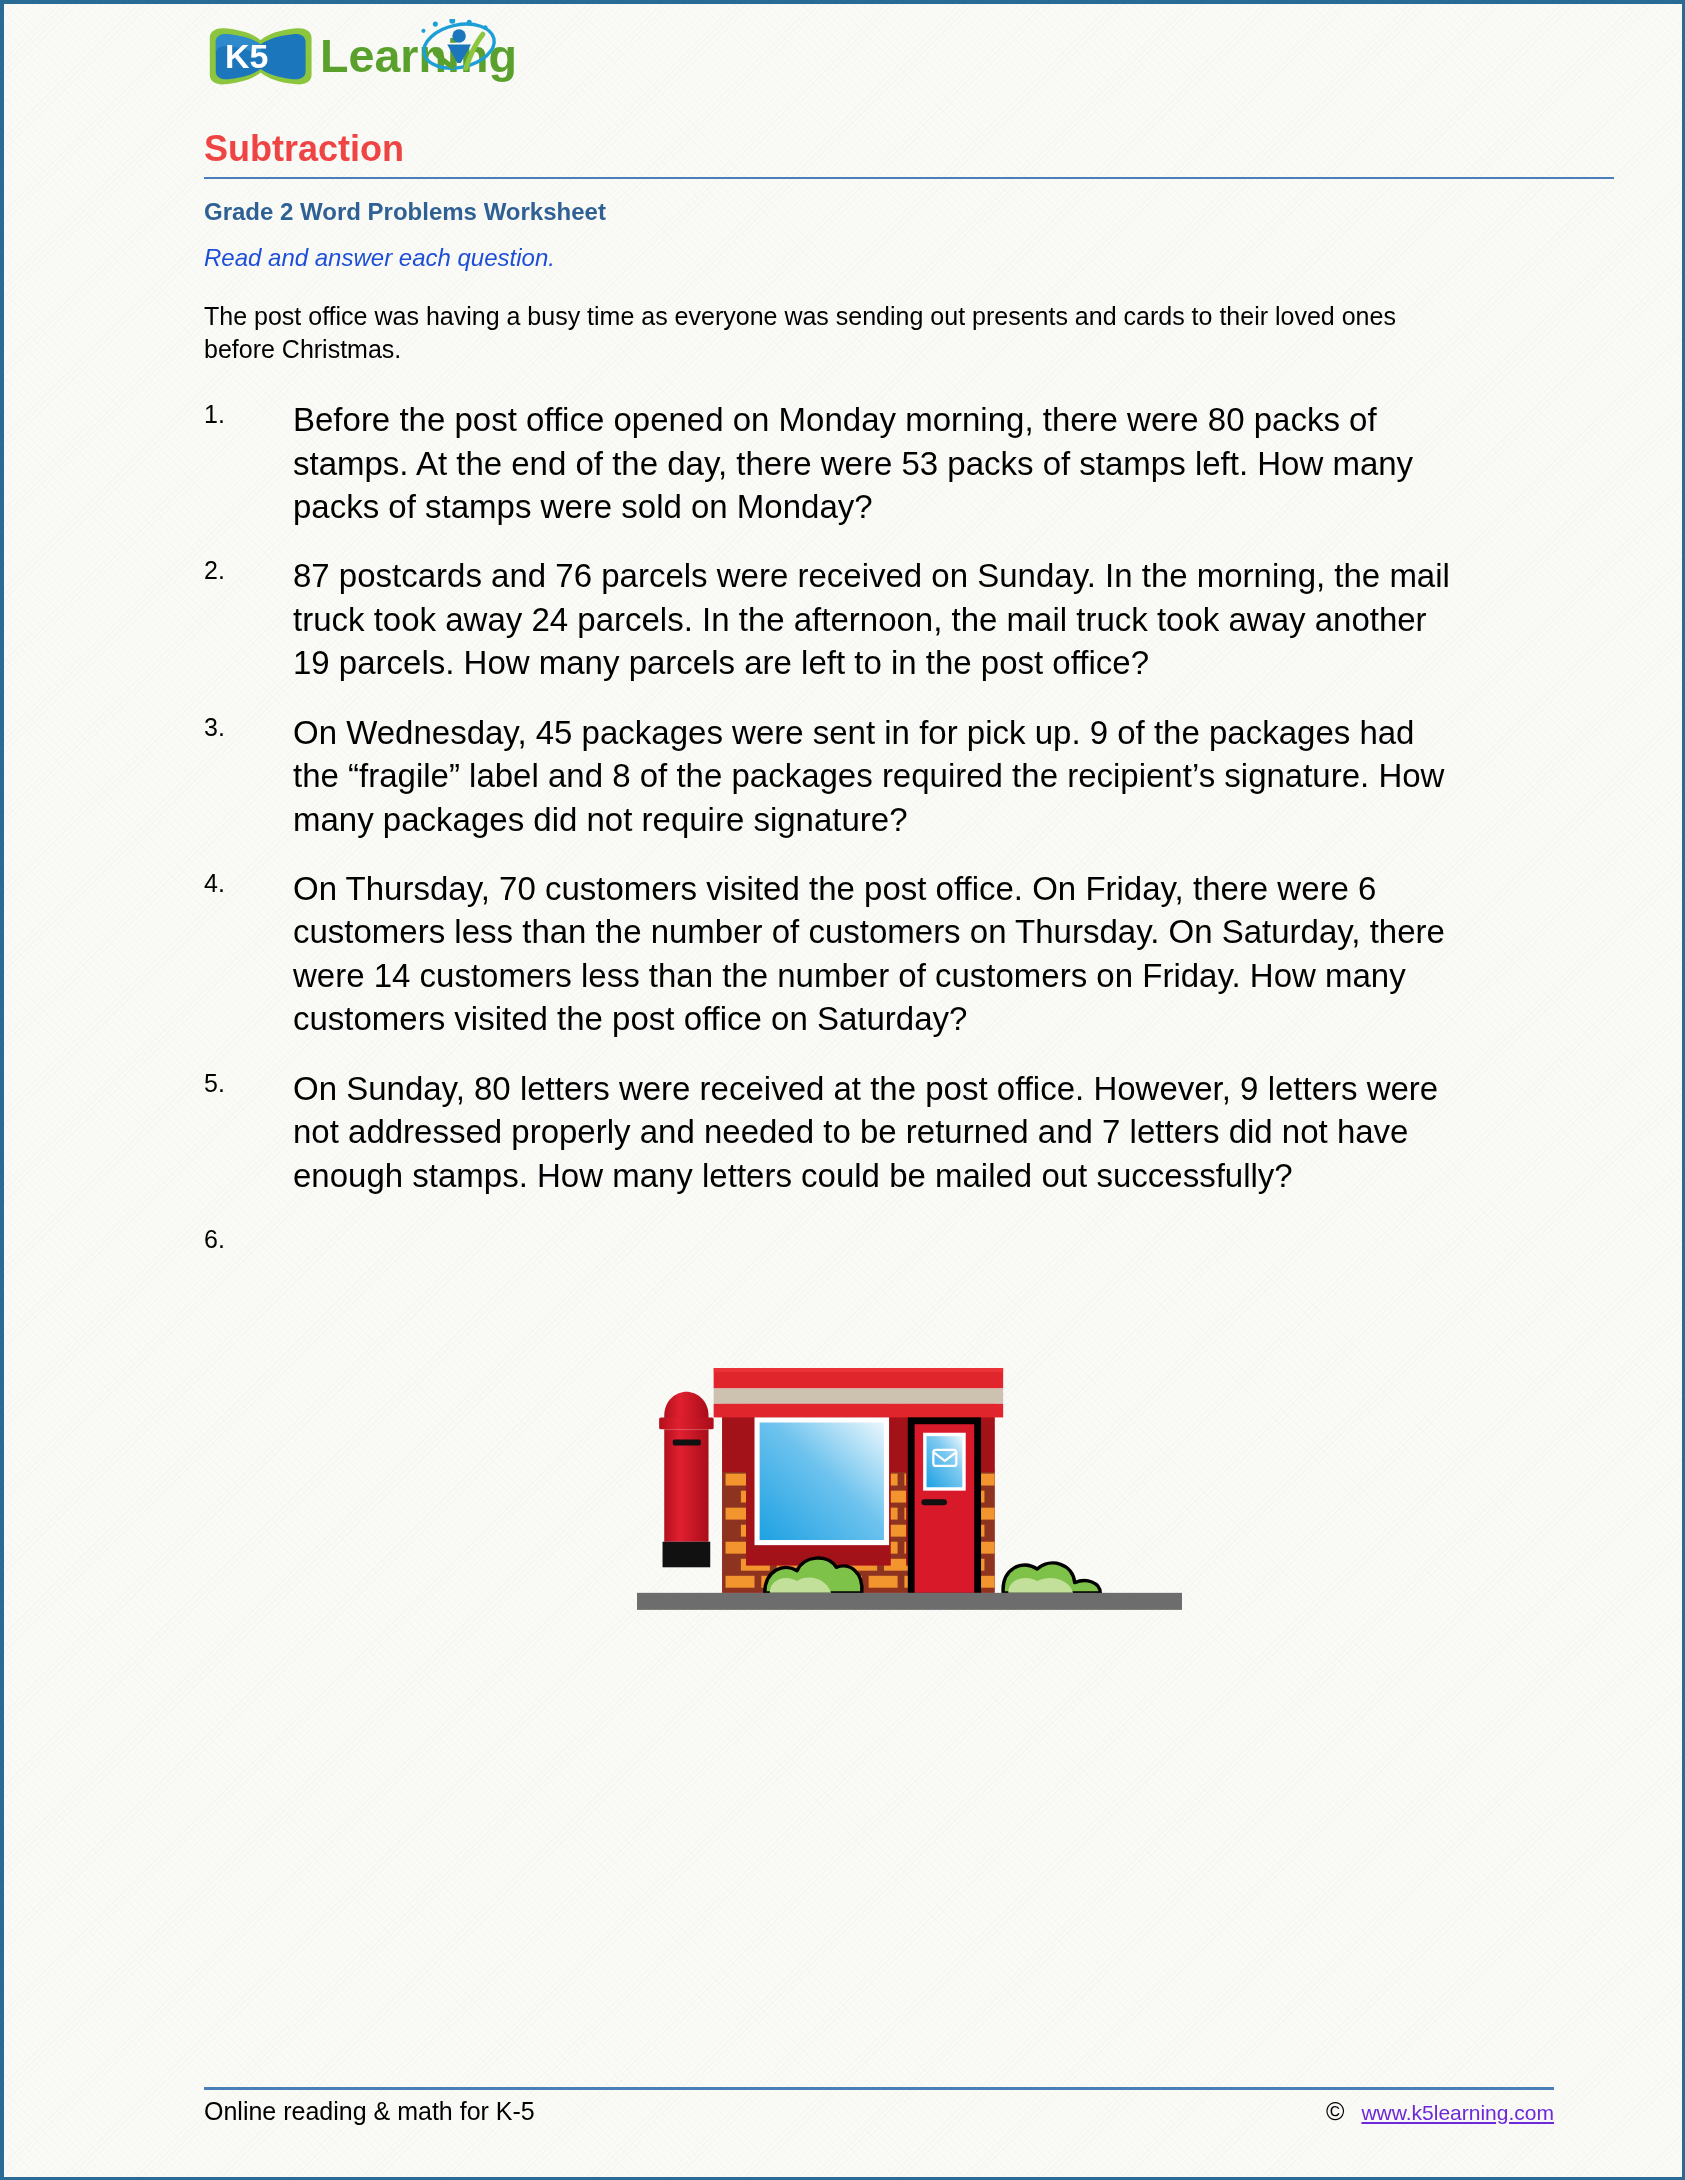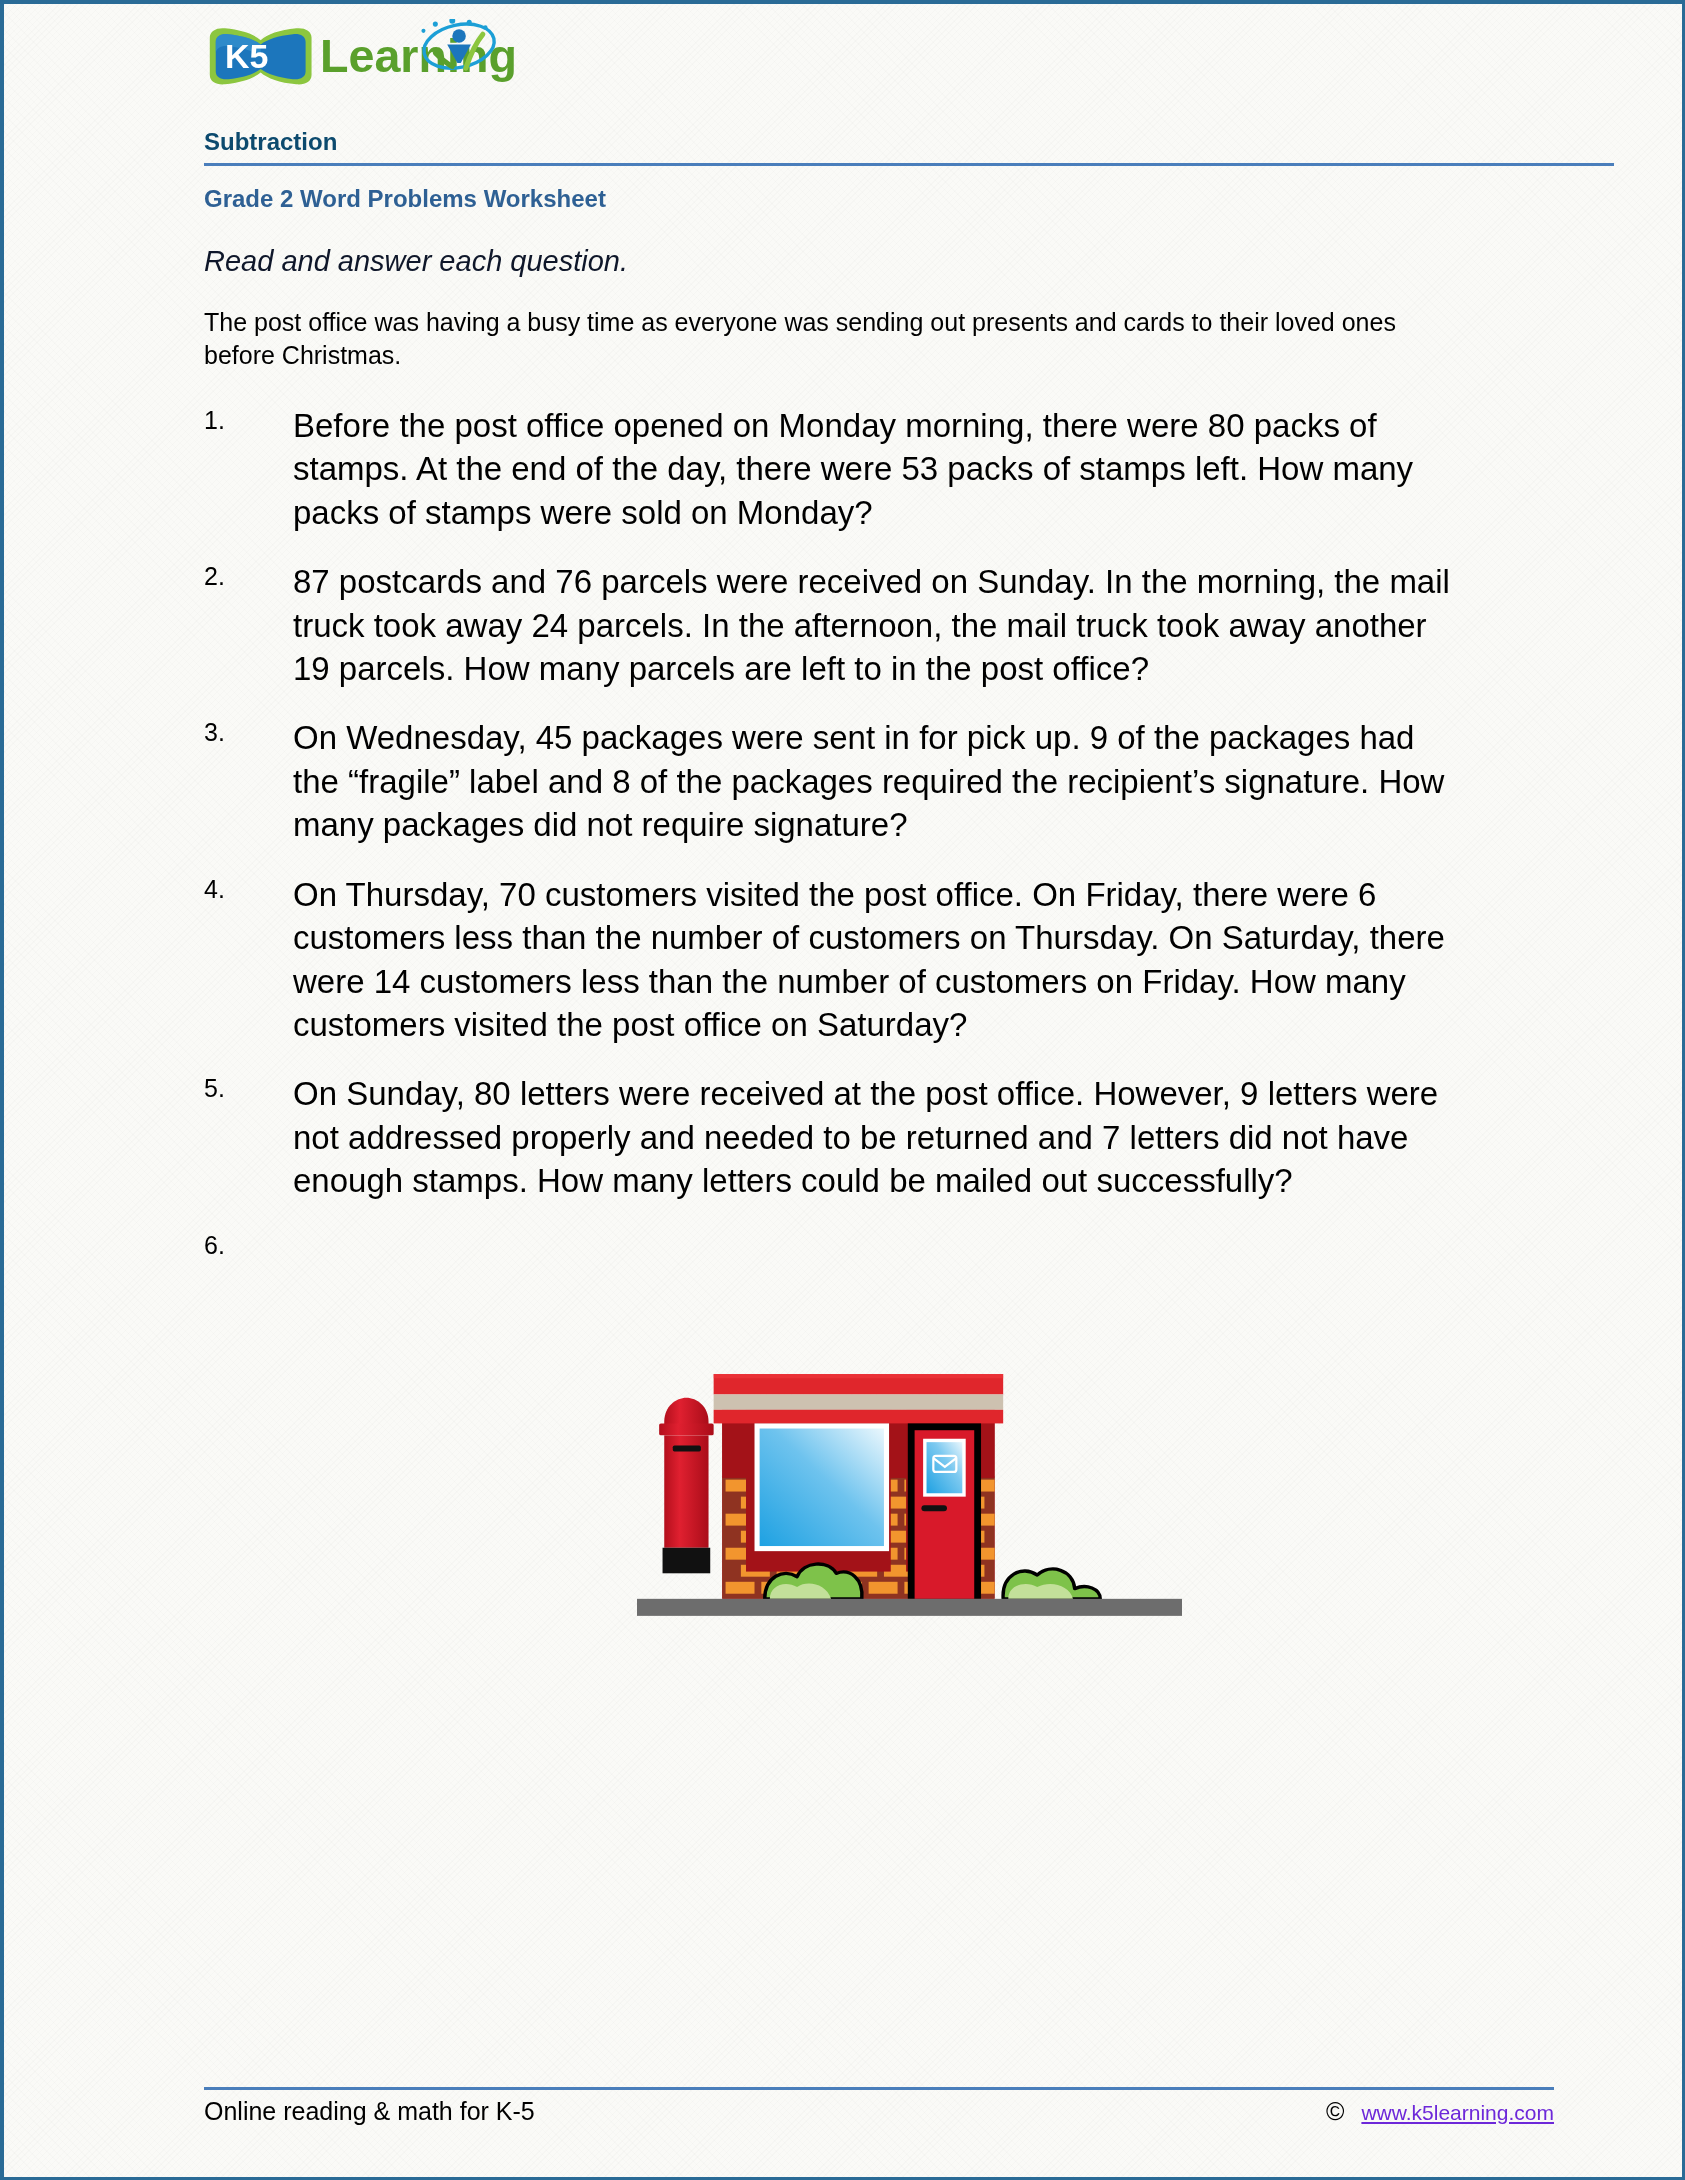--- a/index.html
+++ b/index.html
@@ -45,46 +45,46 @@
   }
   .logo {
     position: relative;
     display: inline-block;
     height: 78px;
   }
   .logo svg { display: block; }
 
   
   .title {
-    font-size: 24px;
+    font-size: 36px;
     font-weight: bold;
-    color: #0c4a6e;
+    color: #ef4444;
     letter-spacing: 0px;
     margin: 15.3px 0 0 0;
     line-height: 1.1;
   }
   .title-rule {
     height: 2.6px;
     background: #4a7ebb;
     margin: 8.5px 0 0 0;
     width: 100%;
   }
   .subtitle {
     font-size: 24px;
     color: #2e6094;
     margin: 19px 0 0 0;
     line-height: 1.2;
   }
 
   
   .instructions {
     font-style: italic;
-    font-size: 29px;
-    color: #0f172a;
-    margin: 31px 0 0 0;
+    font-size: 24px;
+    color: #1d4ed8;
+    margin: 17px 0 0 0;
   }
   .intro {
     font-size: 25px;
     color: #000000;
     line-height: 1.32;
     margin: 28px 0 0 0;
     max-width: 1214px;
   }
 
   .questions { margin-top: 32px; }

